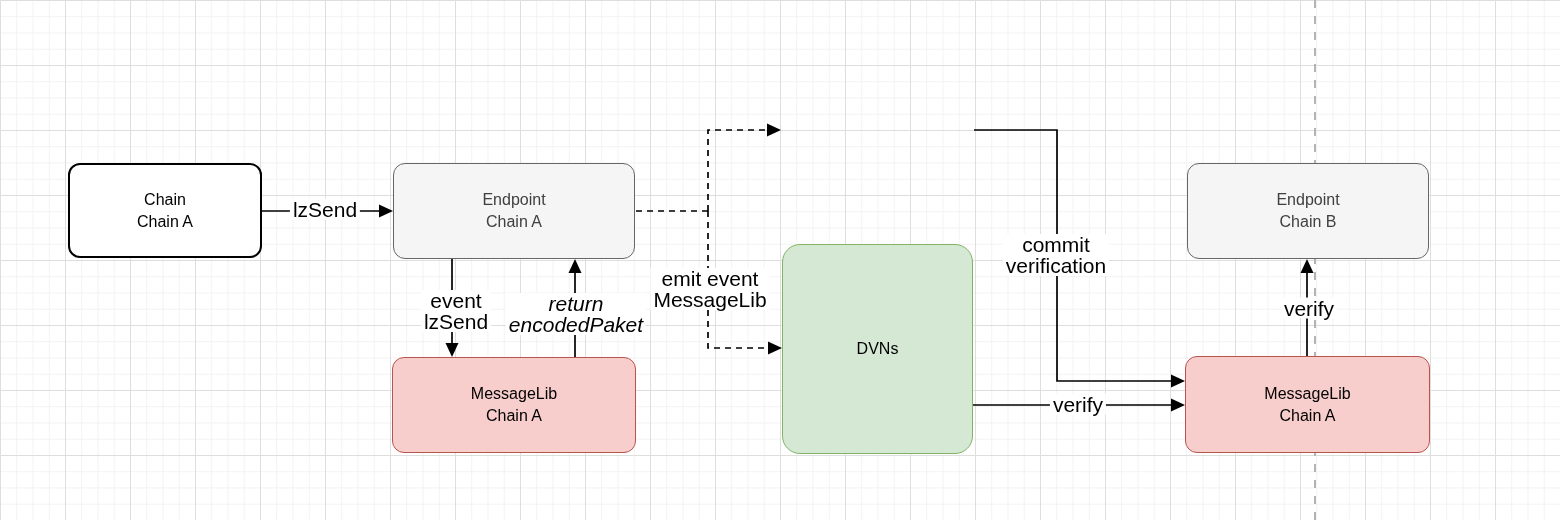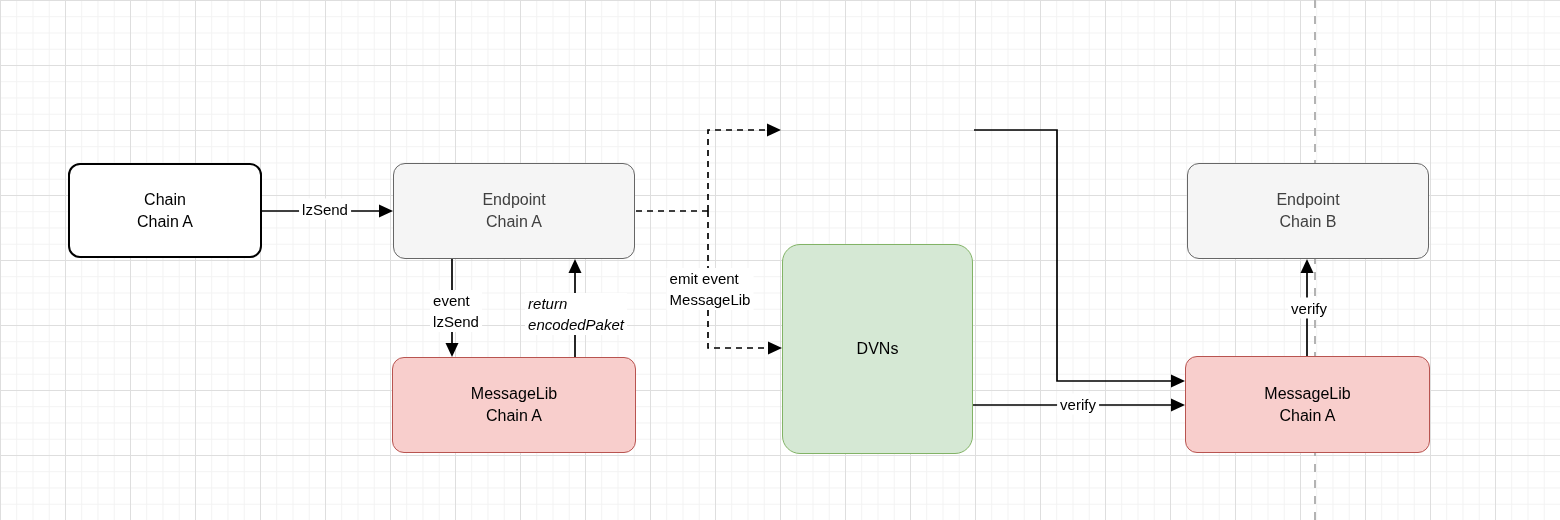--- a/index.html
+++ b/index.html
@@ -69,22 +69,23 @@
   .node-messagelib-a-right {
     left: 1185px; top: 356px; width: 245px; height: 97px;
     background: #f8cecc; border: 1.5px solid #b85450;
   }
   .edge-label {
     position: absolute;
     z-index: 3;
     transform: translate(-50%, -50%);
     background: #ffffff;
     color: #000000;
-    font-size: 15px;
+    font-size: 21px;
     line-height: 21px;
+    text-align: center;
     white-space: nowrap;
     padding: 0 3px;
   }
   .lbl-lzsend   { left: 325px;  top: 209px; }
   .lbl-send     { left: 456px;  top: 311px; }
   .lbl-return   { left: 576px;  top: 314px; font-style: italic; }
   .lbl-emit     { left: 710px;  top: 272px; margin-top: 17px; }
   .lbl-commit   { left: 1056px; top: 255px; }
   .lbl-verify-h { left: 1078px; top: 404px; }
   .lbl-verify-v { left: 1309px; top: 308px; }
@@ -175,18 +176,22 @@
   <div class="edge-label lbl-return">
     <div>return</div>
     <div>encodedPaket</div>
   </div>
 
   <div class="edge-label lbl-emit">
     <div>emit event</div>
     <div>MessageLib</div>
   </div>
 
+  <div class="edge-label lbl-commit">
+    <div>commit</div>
+    <div>verification</div>
+  </div>
 
   <div class="edge-label lbl-verify-h">verify</div>
 
   <div class="edge-label lbl-verify-v">verify</div>
 
 </div>
 
 </body></html>

